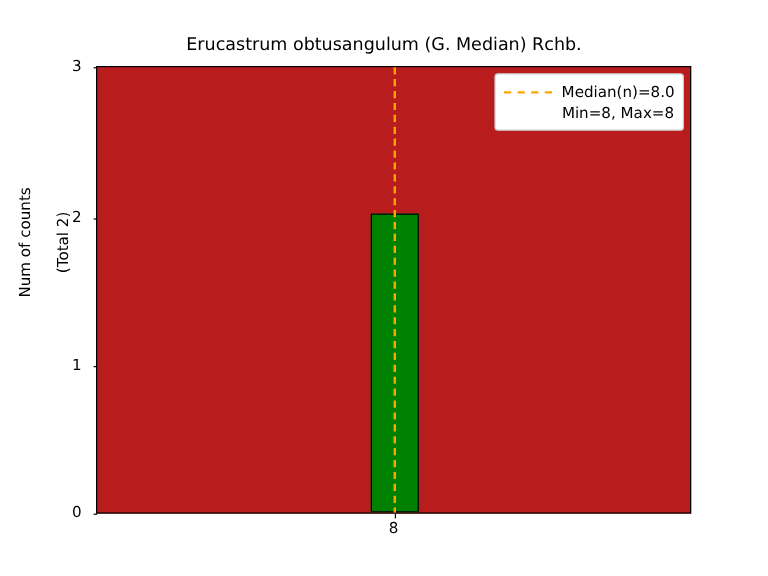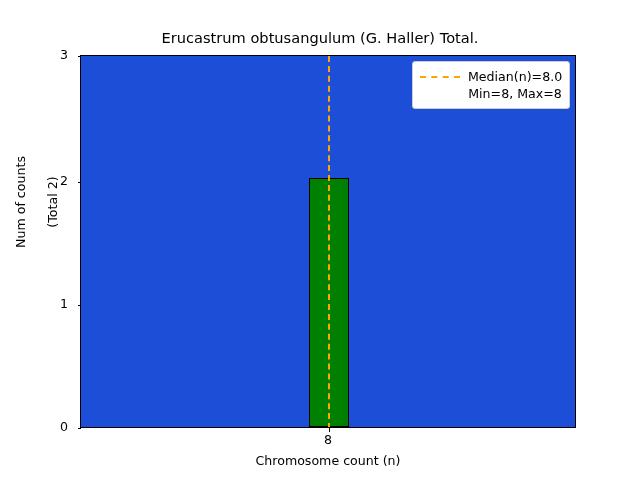--- a/index.html
+++ b/index.html
@@ -34,21 +34,21 @@
   }
   
   #axes {
     position: absolute;
     left: 80px;
     top: 55px;
     width: 496px;
     height: 373px;
     border: 1.1px solid #000000;
     box-sizing: border-box;
-    background: #1d4ed8;
+    background: #b91c1c;
   }
   #plot-area {
     position: absolute;
     left: 0;
     top: 0;
     right: 0;
     bottom: 0;
     overflow: hidden;
   }
   
@@ -157,21 +157,21 @@
   }
   .legend-text.right {
     text-align: center;
   }
 </style>
 </head>
 <body>
 
 <div id="figure">
 
-  <div id="chart-title">Erucastrum obtusangulum (G. Haller) Total.</div>
+  <div id="chart-title">Erucastrum obtusangulum (G. Median) Rchb.</div>
 
   <div id="axes">
 
     <div id="plot-area">
 
       <div class="bar" style="left: 228px; width: 40px; bottom: 0px; height: 248.7px;"></div>
 
       <div class="median-line" style="left: 247px; top: 0px; height: 373px;"></div>
 
     </div>
@@ -196,20 +196,19 @@
 
   </div>
 
   <div class="ytick-lbl" style="left: 8px; top: 421px;">0</div>
   <div class="ytick-lbl" style="left: 8px; top: 298px;">1</div>
   <div class="ytick-lbl" style="left: 8px; top: 175px;">2</div>
   <div class="ytick-lbl" style="left: 8px; top: 49px;">3</div>
 
   <div class="xtick-lbl" style="left: 288px; top: 434px;">8</div>
 
-  <div id="xlabel">Chromosome count (n)</div>
 
   <div id="ylabel">
     <span class="yl-line">Num of counts</span>
     <span class="yl-line">(Total 2)</span>
   </div>
 
 </div>
 
 </body></html>

